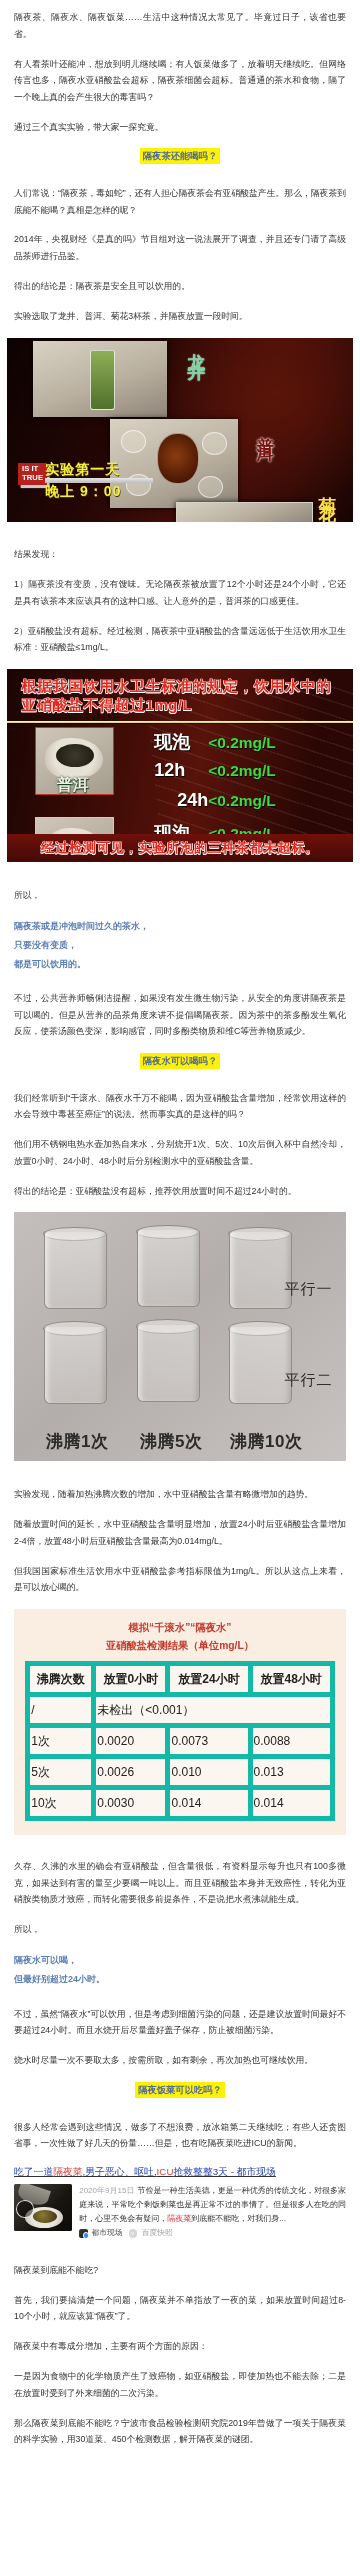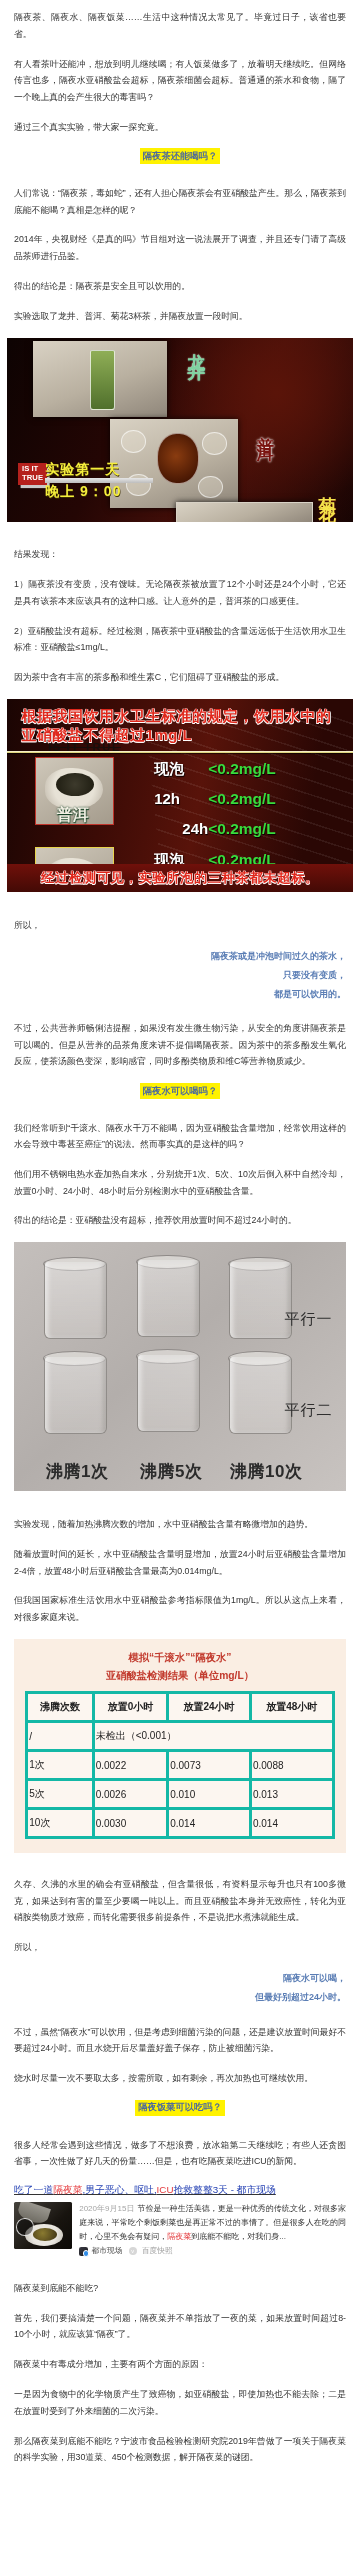--- a/index.html
+++ b/index.html
@@ -1,21 +1,21 @@
 <!DOCTYPE html>
 <html style="font-size:8.2px"><head>
 <meta charset="utf-8">
 <style>
   html,body { margin:0; padding:0; background:#ffffff; }
   body { width:360px; font-family:"Liberation Sans","DejaVu Sans",sans-serif; color:#333; }
   .content { padding:9.3px 14px 0 14px; }
   .p { font-size:8.8px; line-height:16.5px; text-align:justify; margin:0 0 13.4px; color:#333; }
   .hl-wrap { text-align:center; margin:8.2px 0 20.6px; }
   .hl { display:inline-block; background:#fff200; color:#4e6b9a; font-weight:bold; font-size:9.3px; padding:1.5px 3.1px; }
-  .center-blue { text-align:right; font-weight:bold; color:#5b7eb5; font-size:9px; line-height:19px; margin:4.1px 0 16.5px; }
+  .center-blue { text-align:left; font-weight:bold; color:#5b7eb5; font-size:9px; line-height:19px; margin:4.1px 0 16.5px; }
 
   
   .photo { position:relative; overflow:hidden; margin:0 7.2px 15.5px; }
   .photo-n { position:relative; overflow:hidden; margin:0 14px 15.5px; }
 
   
   .img1 { height:184px; background:radial-gradient(circle at 78% 30%, #5a1409 0%, #32090522 40%, transparent 60%), linear-gradient(115deg,#0d0302 0%, #240604 35%, #4a100a 65%, #160403 100%); background-color:#1c0503; }
   .img1 .inset { position:absolute; background:linear-gradient(160deg,#d9d2c4 0%, #b9b0a0 55%, #8f867a 100%); box-shadow:0 0 6.2px rgba(0,0,0,.8); }
   .inset1 { left:26px; top:3.1px; width:134px; height:76px; }
   .inset2 { left:103px; top:81px; width:128px; height:89px; }
@@ -41,21 +41,21 @@
   .tea-thumb { position:absolute; width:77px; height:66px; background:linear-gradient(150deg,#cfc8ba,#a49b8c); }
   .tea-thumb .dish { position:absolute; left:9.3px; top:10.3px; width:58px; height:41px; border-radius:50% 60% 55% 50%; background:radial-gradient(circle at 50% 45%, #e7e2d6 55%, #b8b0a2 100%); }
   .tea-thumb .pile-dark { position:absolute; left:19.6px; top:15.5px; width:38px; height:23px; border-radius:50%; background:radial-gradient(circle at 50% 50%, #3d3a2c, #242216 75%); }
   .tea-thumb .pile-yellow { position:absolute; left:19.6px; top:17.5px; width:37px; height:21.6px; border-radius:50%; background:radial-gradient(circle at 40% 40%, #d8c95e 20%, #a59435 60%, #6f632a 100%); }
   .thumb-puer { left:28px; top:58px; border:1.5px solid #c0342b; }
   .thumb-juhua { left:28px; top:148px; border:1.5px solid #e8d44d; }
   .thumb-label { position:absolute; font-family:"Liberation Serif","DejaVu Serif",serif; font-weight:bold; font-size:16px; }
   .thumb-label.puer { left:20.6px; bottom:-2.1px; color:#f2efe4; text-shadow:0.5px 0.5px 1px #0a3a1c,0 0 2.1px #0a3a1c; }
   .thumb-label.juhua { left:17.5px; bottom:-3.1px; color:#f3e04a; text-shadow:0.5px 0.5px 1px #5a0d05; }
   .res-row { position:absolute; white-space:nowrap; }
-  .res-label { display:inline-block; width:54px; color:#ffffff; font-weight:bold; font-size:15px; text-shadow:0.5px 0.5px 1px #000; }
+  .res-label { display:inline-block; width:54px; color:#ffffff; font-weight:bold; font-size:18px; text-shadow:0.5px 0.5px 1px #000; }
   .res-value { display:inline-block; color:#39dc3c; font-weight:bold; font-size:15.5px; text-shadow:0.5px 0.5px 1px #000; }
   .img2-banner { position:absolute; left:0; bottom:0; width:100%; height:28px; background:linear-gradient(#70100a,#430a05); display:flex; align-items:center; justify-content:center; }
   .img2-banner span { color:#e0281c; font-weight:bold; font-size:13.4px; letter-spacing:0.5px; text-shadow:-0.5px -0.5px 0 #fff,0.5px -0.5px 0 #fff,-0.5px 0.5px 0 #fff,0.5px 0.5px 0 #fff; }
 
   
   .img3 { height:249px; background:linear-gradient(140deg,#c4bfbc 0%, #b3aeab 45%, #c8c3c0 100%); }
   .beaker { position:absolute; width:61px; height:81px; }
   .beaker .bk-body { position:absolute; left:0; top:5.2px; width:100%; height:76px; border:1.5px solid rgba(125,120,117,.75); border-top:none; border-radius:3.1px 3.1px 6.2px 6.2px; background:linear-gradient(rgba(255,255,255,.38), rgba(214,210,207,.45)); box-shadow:inset 3.1px 0 4.1px rgba(255,255,255,.5), inset -3.1px 0 4.1px rgba(120,115,112,.3); }
   .beaker .bk-mouth { position:absolute; left:-1.5px; top:0; width:61px; height:12.4px; border:1.5px solid rgba(125,120,117,.8); border-radius:50%; background:rgba(238,236,234,.55); }
   .img3-rowlabel { position:absolute; right:13.4px; font-size:15px; color:#2e2e2e; font-weight:500; letter-spacing:1px; }
@@ -78,21 +78,21 @@
   .news-meta { display:flex; align-items:center; margin-top:3.1px; font-size:7.7px; color:#4f4f4f; }
   .logo-sq { width:9.3px; height:9.3px; border-radius:2.1px; background:linear-gradient(140deg,#3c3c44,#17171c); position:relative; margin-right:3.1px; }
   .logo-sq::after { content:""; position:absolute; right:-1px; bottom:-1px; width:4.6px; height:4.6px; border-radius:50%; background:#2f8ce6; border:0.8px solid #fff; }
   .meta-circle { width:8.2px; height:8.2px; border-radius:50%; background:#d7d7d7; color:#ffffff; font-size:5.7px; line-height:8.2px; text-align:center; margin:0 5.2px 0 6.2px; }
   .news-snapshot { color:#9b9b9b; }
 
   
   .pink-block { margin:0 14px 14.4px; background:#faeee3; padding:10.3px 11.3px 13.4px; }
   .pink-title { text-align:center; color:#c23b2e; font-weight:bold; font-size:10.3px; line-height:17.5px; }
   .pink-table { width:100%; border-collapse:collapse; margin-top:7.2px; }
-  .pink-table th, .pink-table td { border:3px solid #14b8a6; font-size:10px; color:#222; height:24px; background:rgba(255,255,255,.45); }
+  .pink-table th, .pink-table td { border:5px solid #14b8a6; font-size:12px; color:#222; height:24px; background:rgba(255,255,255,.45); }
   .pink-table th { font-weight:bold; }
 </style>
 </head>
 <body>
 
 <div class="content">
 
   <p class="p">隔夜茶、隔夜水、隔夜饭菜……生活中这种情况太常见了。毕竟过日子，该省也要省。</p>
   <p class="p">有人看茶叶还能冲，想放到明儿继续喝；有人饭菜做多了，放着明天继续吃。但网络传言也多，隔夜水亚硝酸盐会超标，隔夜茶细菌会超标。普通通的茶水和食物，隔了一个晚上真的会产生很大的毒害吗？</p>
   <p class="p">通过三个真实实验，带大家一探究竟。</p>
@@ -130,21 +130,20 @@
     <div class="cap-line">实验第一天</div>
     <div class="cap-bar"></div>
     <div class="cap-line">晚上 9：00</div>
   </div>
 </div>
 
 <div class="content">
   <p class="p">结果发现：</p>
   <p class="p">1）隔夜茶没有变质，没有馊味。无论隔夜茶被放置了12个小时还是24个小时，它还是具有该茶本来应该具有的这种口感。让人意外的是，普洱茶的口感更佳。</p>
   <p class="p">2）亚硝酸盐没有超标。经过检测，隔夜茶中亚硝酸盐的含量远远低于生活饮用水卫生标准：亚硝酸盐≤1mg/L。</p>
-  <p class="p">因为茶中含有丰富的茶多酚和维生素C，它们阻碍了亚硝酸盐的形成。</p>
 </div>
 
 <div class="photo img2">
   <div class="doc-ghost"></div>
   <div class="img2-headline">
     <div>根据我国饮用水卫生标准的规定，饮用水中的</div>
     <div>亚硝酸盐不得超过1mg/L</div>
   </div>
   <div class="img2-watermark">IS IT TRUE</div>
   <div class="img2-rule"></div>
@@ -215,41 +214,41 @@
     </div>
   <div class="img3-rowlabel" style="top:159px;">平行二</div>
   <div class="img3-cap" style="left:32px;">沸腾1次</div>
   <div class="img3-cap" style="left:126px;">沸腾5次</div>
   <div class="img3-cap" style="left:216px;">沸腾10次</div>
 </div>
 
 <div class="content">
   <p class="p">实验发现，随着加热沸腾次数的增加，水中亚硝酸盐含量有略微增加的趋势。</p>
   <p class="p">随着放置时间的延长，水中亚硝酸盐含量明显增加，放置24小时后亚硝酸盐含量增加2-4倍，放置48小时后亚硝酸盐含量最高为0.014mg/L。</p>
-  <p class="p">但我国国家标准生活饮用水中亚硝酸盐参考指标限值为1mg/L。所以从这点上来看，对很多家庭来说。</p>
+  <p class="p">但我国国家标准生活饮用水中亚硝酸盐参考指标限值为1mg/L。所以从这点上来看，是可以放心喝的。</p>
 </div>
 
 <div class="pink-block">
   <div class="pink-title">模拟“千滚水”“隔夜水”</div>
   <div class="pink-title">亚硝酸盐检测结果（单位mg/L）</div>
   <table class="pink-table">
     <tbody>
         <tr>
       <th>沸腾次数</th>
       <th>放置0小时</th>
       <th>放置24小时</th>
       <th>放置48小时</th>
     </tr>
     <tr>
       <td>/</td>
       <td colspan="3">未检出（&lt;0.001）</td>
     </tr>
     <tr>
       <td>1次</td>
-      <td>0.0022</td>
+      <td>0.0020</td>
       <td>0.0073</td>
       <td>0.0088</td>
     </tr>
     <tr>
       <td>5次</td>
       <td>0.0026</td>
       <td>0.010</td>
       <td>0.013</td>
     </tr>
     <tr>

